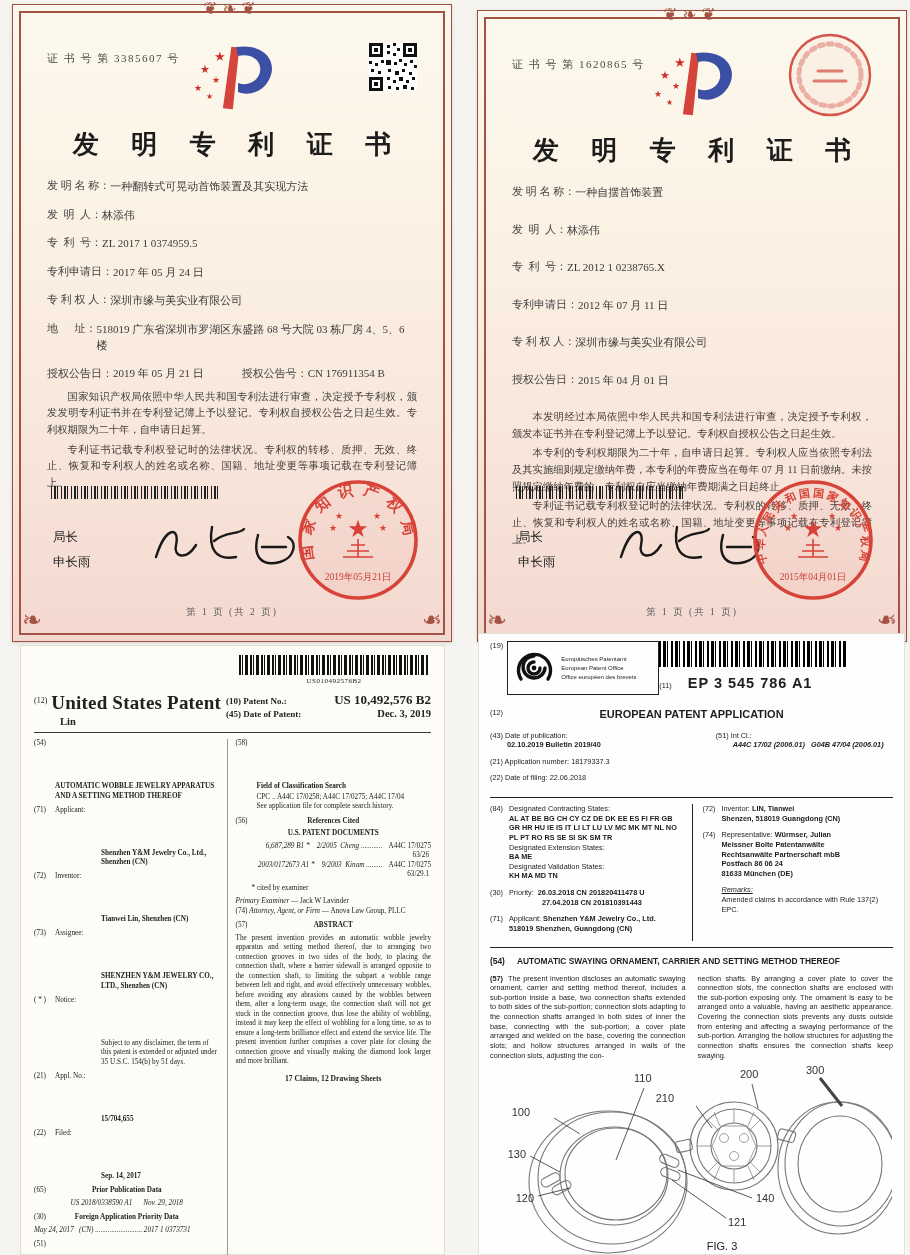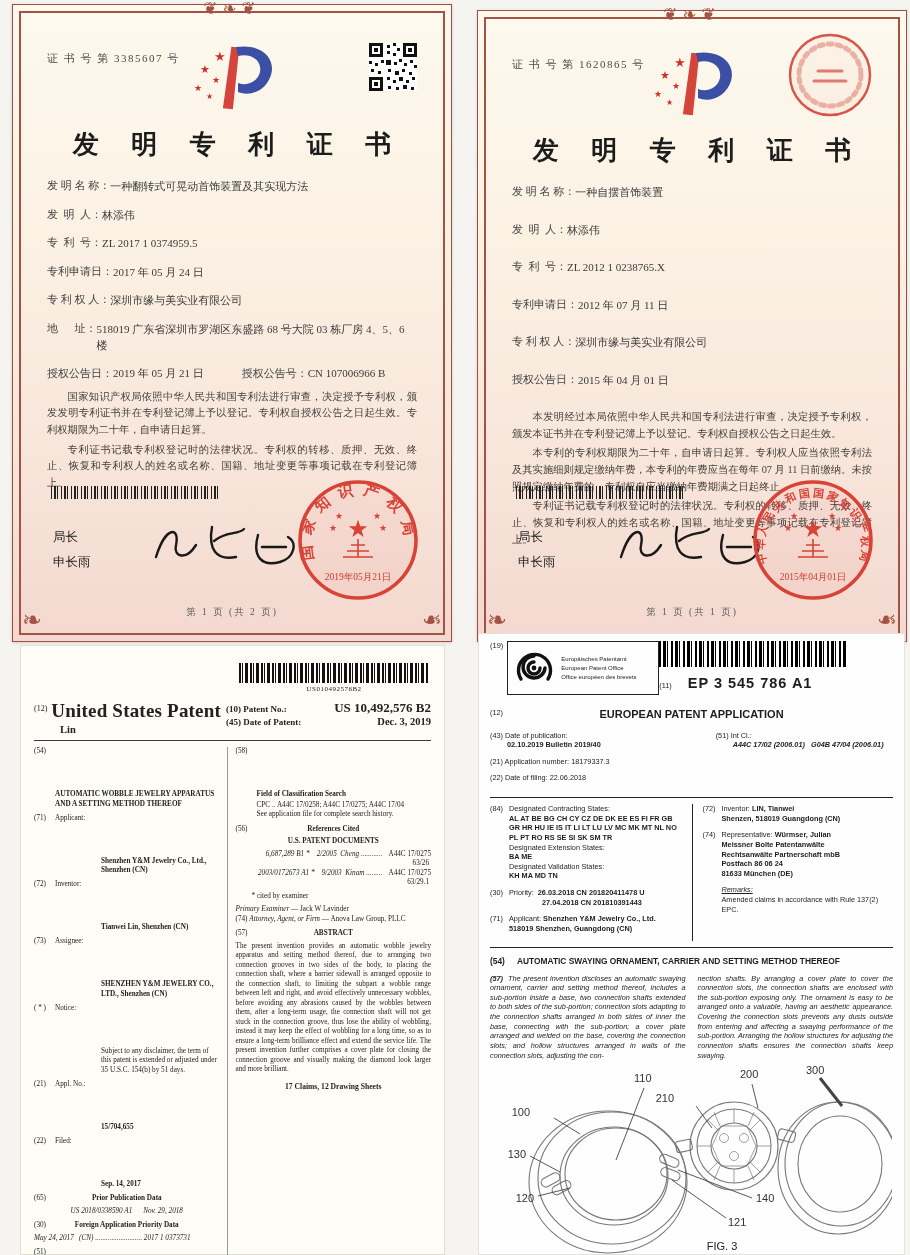--- a/index.html
+++ b/index.html
@@ -24,21 +24,21 @@
   .fvalue{flex:1;line-height:1.5;}
   .grant-row{display:flex;gap:38px;font-size:11px;color:#3a3a3a;margin:2px 0 8px;}
   .grant-row .flabel{color:#444;}
   .para{font-size:10.3px;line-height:1.62;text-align:justify;text-indent:2em;color:#43403c;margin:3px 0;}
   .barcode{position:absolute;left:30px;bottom:134px;width:170px;height:13px;background:repeating-linear-gradient(90deg,#222 0 1px,transparent 1px 3px,#222 3px 5px,transparent 5px 6px,#222 6px 7px,transparent 7px 10px);}
   .director{position:absolute;left:32px;bottom:58px;font-size:12.5px;color:#222;line-height:2.0;font-family:"Liberation Sans",sans-serif;}
   .sig{position:absolute;left:125px;bottom:58px;}
   .seal{position:absolute;right:22px;bottom:30px;}
   .page-note{position:absolute;bottom:14px;left:0;right:0;text-align:center;font-size:9.5px;color:#5a5a5a;letter-spacing:2px;}
   
-  .usdoc{position:absolute;left:20px;top:645px;width:425px;height:610px;background:#fefcf6;border:1px solid #e2ded2;padding:16px 13px;box-sizing:border-box;color:#222;}
+  .usdoc{position:absolute;left:20px;top:645px;width:425px;height:610px;background:#fefcf6;border:1px solid #e2ded2;padding:8px 13px;box-sizing:border-box;color:#222;}
   .us-barcode-row{position:relative;height:38px;}
   .us-barcode{position:absolute;left:205px;top:1px;width:190px;height:20px;background:repeating-linear-gradient(90deg,#111 0 2px,transparent 2px 3px,#111 3px 4px,transparent 4px 6px,#111 6px 9px,transparent 9px 11px);}
   .us-barcode-text{position:absolute;left:205px;top:23px;width:190px;text-align:center;font-size:7px;letter-spacing:.5px;}
   .us-header{display:flex;justify-content:space-between;border-bottom:1.4px solid #3a3a3a;padding-bottom:5px;}
   .us-kindnum{font-size:8px;vertical-align:6px;}
   .us-title-main{font-size:19px;font-weight:700;letter-spacing:.2px;}
   .us-lin{font-size:10.5px;font-weight:700;margin:2px 0 0 26px;}
   .us-right-head{width:205px;font-size:8px;}
   .us-pn-row{display:flex;justify-content:space-between;align-items:baseline;}
   .us-pn-label{font-weight:700;font-size:9px;}
@@ -83,21 +83,21 @@
   .ep-ind{margin-left:17px;}
   .b{font-weight:700;}
   .ep-box{border-top:1.3px solid #222;border-bottom:1.3px solid #222;display:flex;padding:6px 0;}
   .ep-box-l{width:50%;padding-right:8px;box-sizing:border-box;}
   .ep-box-r{width:50%;border-left:1px solid #222;padding-left:10px;box-sizing:border-box;}
   .ep-blk{margin-bottom:7px;display:flex;}
   .ep-blk .n{width:19px;flex:none;}
   .ep-blk .body{flex:1;}
   .ep-remarks-label{text-decoration:underline;}
   .ep-54{display:flex;gap:12px;padding:8px 0 5px;font-weight:700;font-size:8.4px;}
-  .ep-abs{display:flex;gap:12px;text-align:justify;margin-top:2px;font-style:italic;}
+  .ep-abs{display:flex;gap:12px;text-align:justify;margin-top:2px;}
   .ep-abs .colu{width:50%;}
   .ep-fig{position:relative;height:238px;}
   .fig-label{font-family:"Liberation Sans",sans-serif;font-size:11px;fill:#333;}
   .fig-caption{font-size:11px;fill:#222;}
   svg text{user-select:none;}
 </style>
 </head>
 <body>
 
 <div class="canvas">
@@ -184,21 +184,21 @@
             <span class="flabel">专 利 权 人：</span>
             <span class="fvalue">深圳市缘与美实业有限公司</span>
           </div>
         <div class="frow">
             <span class="flabel">地      址：</span>
             <span class="fvalue">518019 广东省深圳市罗湖区东盛路 68 号大院 03 栋厂房 4、5、6 楼</span>
           </div>
       </div>
       <div class="grant-row">
         <span><span class="flabel">授权公告日：</span><span>2019 年 05 月 21 日</span></span>
-        <span><span class="flabel">授权公告号：</span><span>CN 107006966 B</span></span>
+        <span><span class="flabel">授权公告号：</span><span>CN 176911354 B</span></span>
       </div>
       <p class="para">国家知识产权局依照中华人民共和国专利法进行审查，决定授予专利权，颁发发明专利证书并在专利登记簿上予以登记。专利权自授权公告之日起生效。专利权期限为二十年，自申请日起算。</p>
       <p class="para">专利证书记载专利权登记时的法律状况。专利权的转移、质押、无效、终止、恢复和专利权人的姓名或名称、国籍、地址变更等事项记载在专利登记簿上。</p>
       <div class="barcode"></div>
       <div class="director">
         <div>局长</div>
         <div>申长雨</div>
       </div>
       <svg class="sig" width="165" height="60" viewBox="0 0 165 60">
         <g fill="none" stroke="#191919" stroke-width="2.4" stroke-linecap="round">

